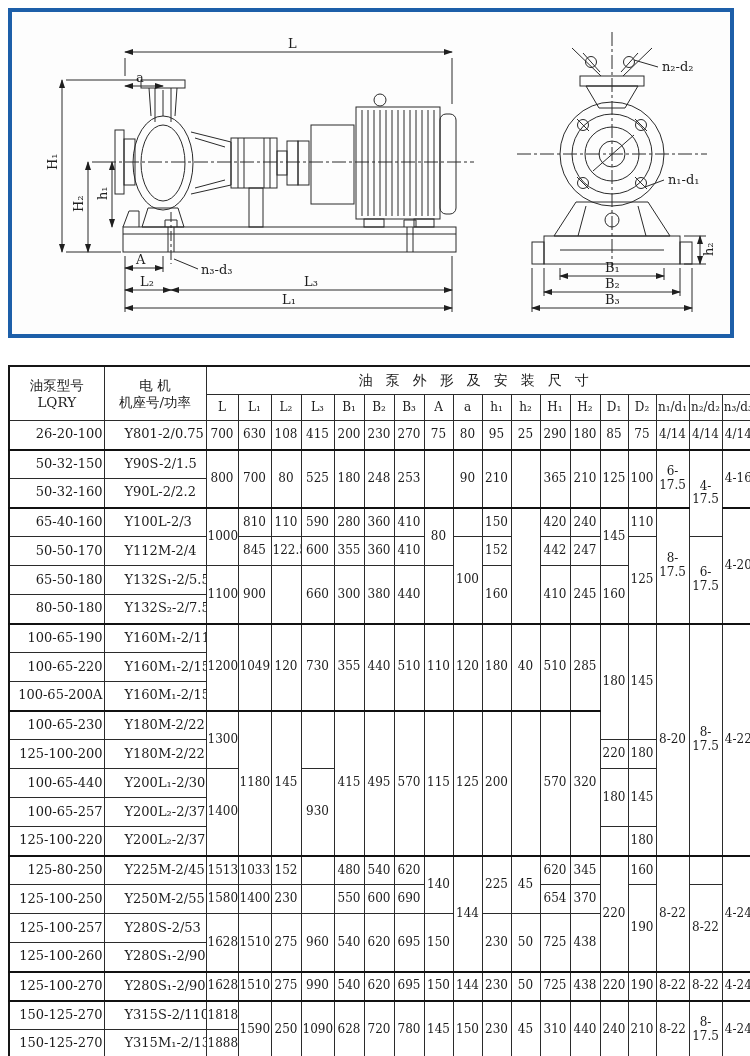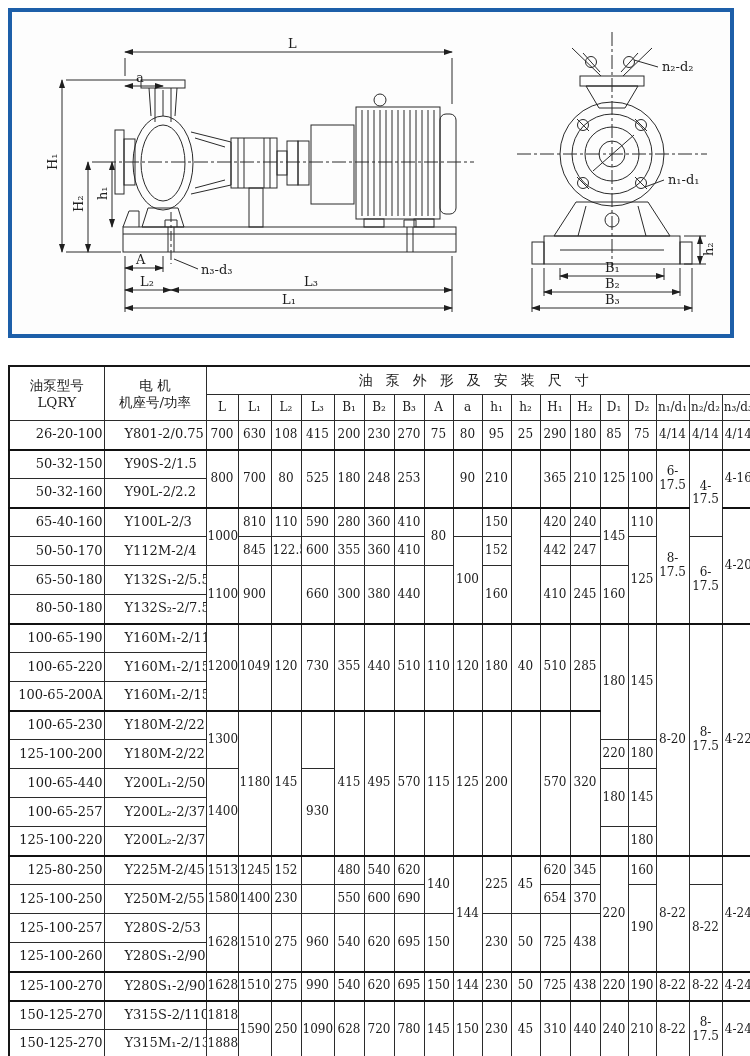--- a/index.html
+++ b/index.html
@@ -384,41 +384,41 @@
           <td rowspan="5" class="c-dim hb">320</td>
         </tr>
         <tr>
           <td class="c-model">125-100-200</td>
           <td class="c-motor">Y180M-2/22</td>
           <td class="c-dim">220</td>
           <td class="c-dim">180</td>
         </tr>
         <tr>
           <td class="c-model">100-65-440</td>
-          <td class="c-motor">Y200L₁-2/50</td>
+          <td class="c-motor">Y200L₁-2/30</td>
           <td rowspan="3" class="c-dim hb">1400</td>
           <td rowspan="3" class="c-dim hb">930</td>
           <td rowspan="2" class="c-dim">180</td>
           <td rowspan="2" class="c-dim">145</td>
         </tr>
         <tr>
           <td class="c-model">100-65-257</td>
           <td class="c-motor">Y200L₂-2/37</td>
         </tr>
         <tr>
           <td class="c-model hb">125-100-220</td>
           <td class="c-motor hb">Y200L₂-2/37</td>
           <td class="c-dim hb"></td>
           <td class="c-dim hb">180</td>
         </tr>
         <tr>
           <td class="c-model">125-80-250</td>
           <td class="c-motor">Y225M-2/45</td>
           <td class="c-dim">1513</td>
-          <td class="c-dim">1245</td>
+          <td class="c-dim">1033</td>
           <td class="c-dim">152</td>
           <td class="c-dim"></td>
           <td class="c-dim">480</td>
           <td class="c-dim">540</td>
           <td class="c-dim">620</td>
           <td rowspan="2" class="c-dim">140</td>
           <td rowspan="4" class="c-dim hb">144</td>
           <td rowspan="2" class="c-dim">225</td>
           <td rowspan="2" class="c-dim">45</td>
           <td class="c-dim">620</td>

